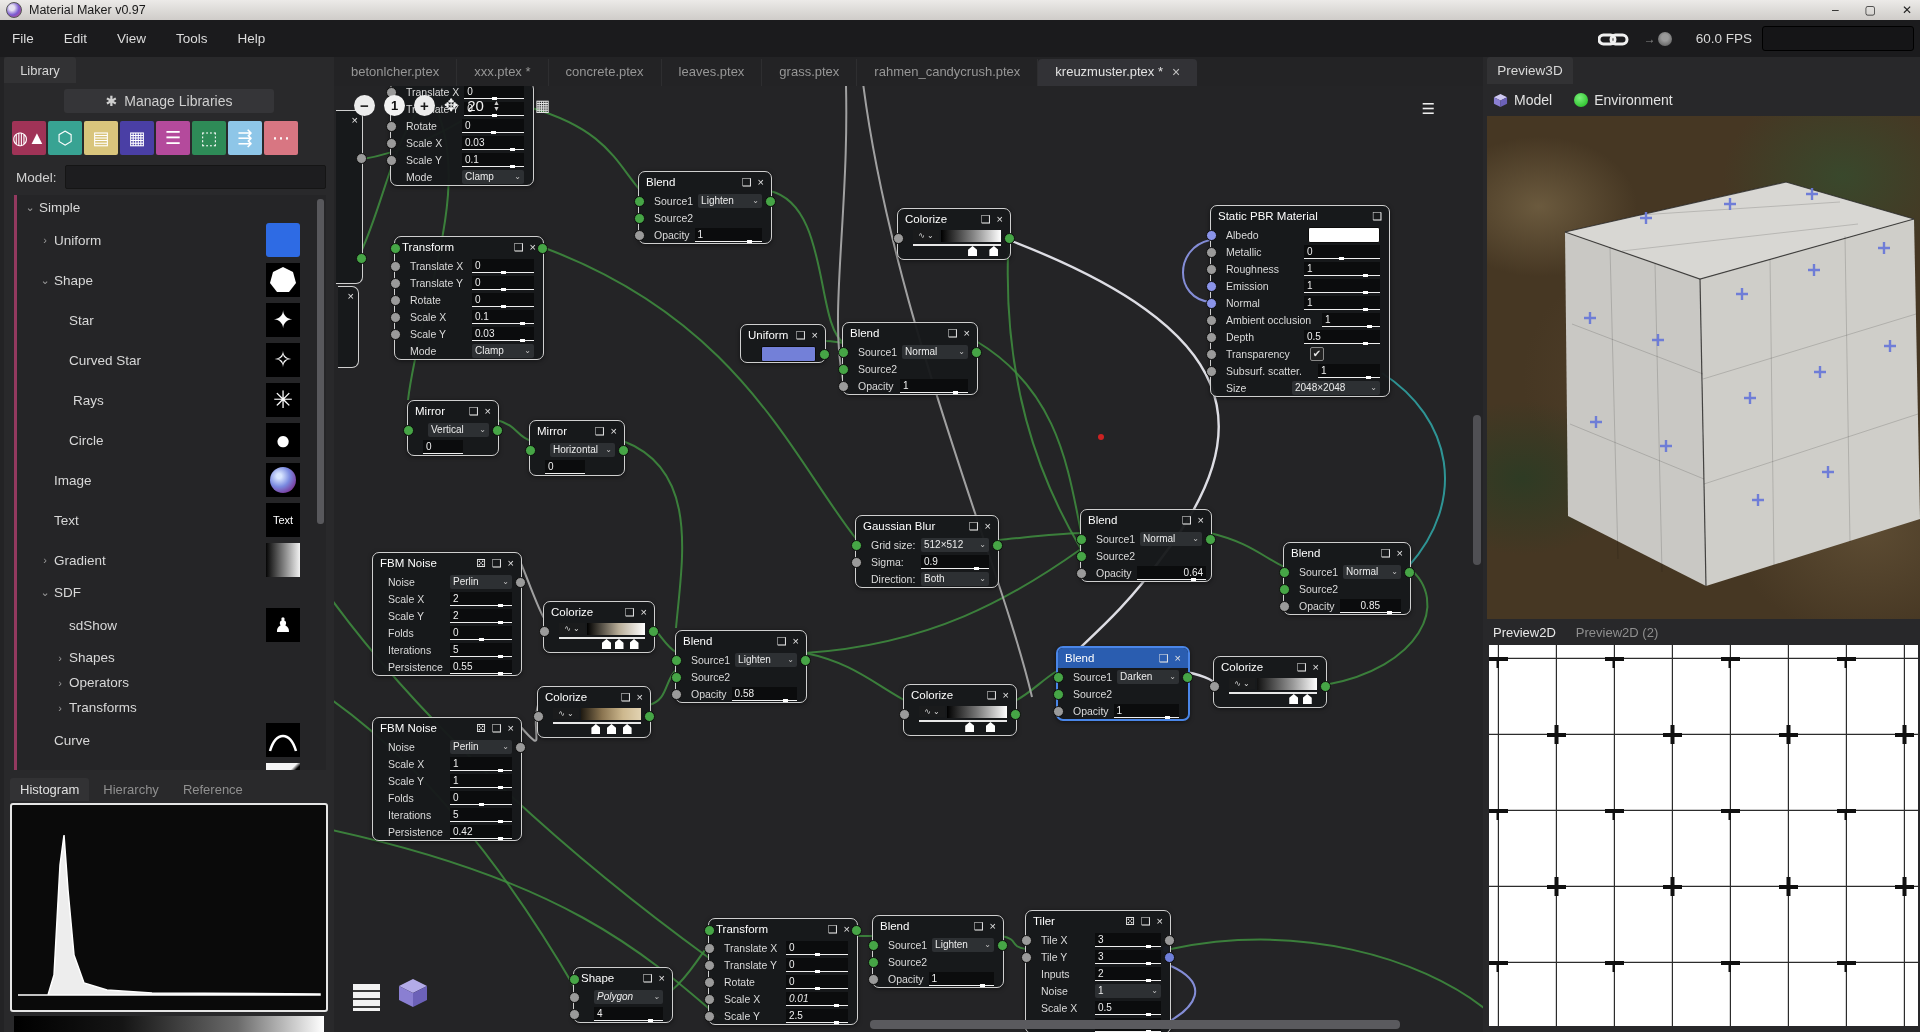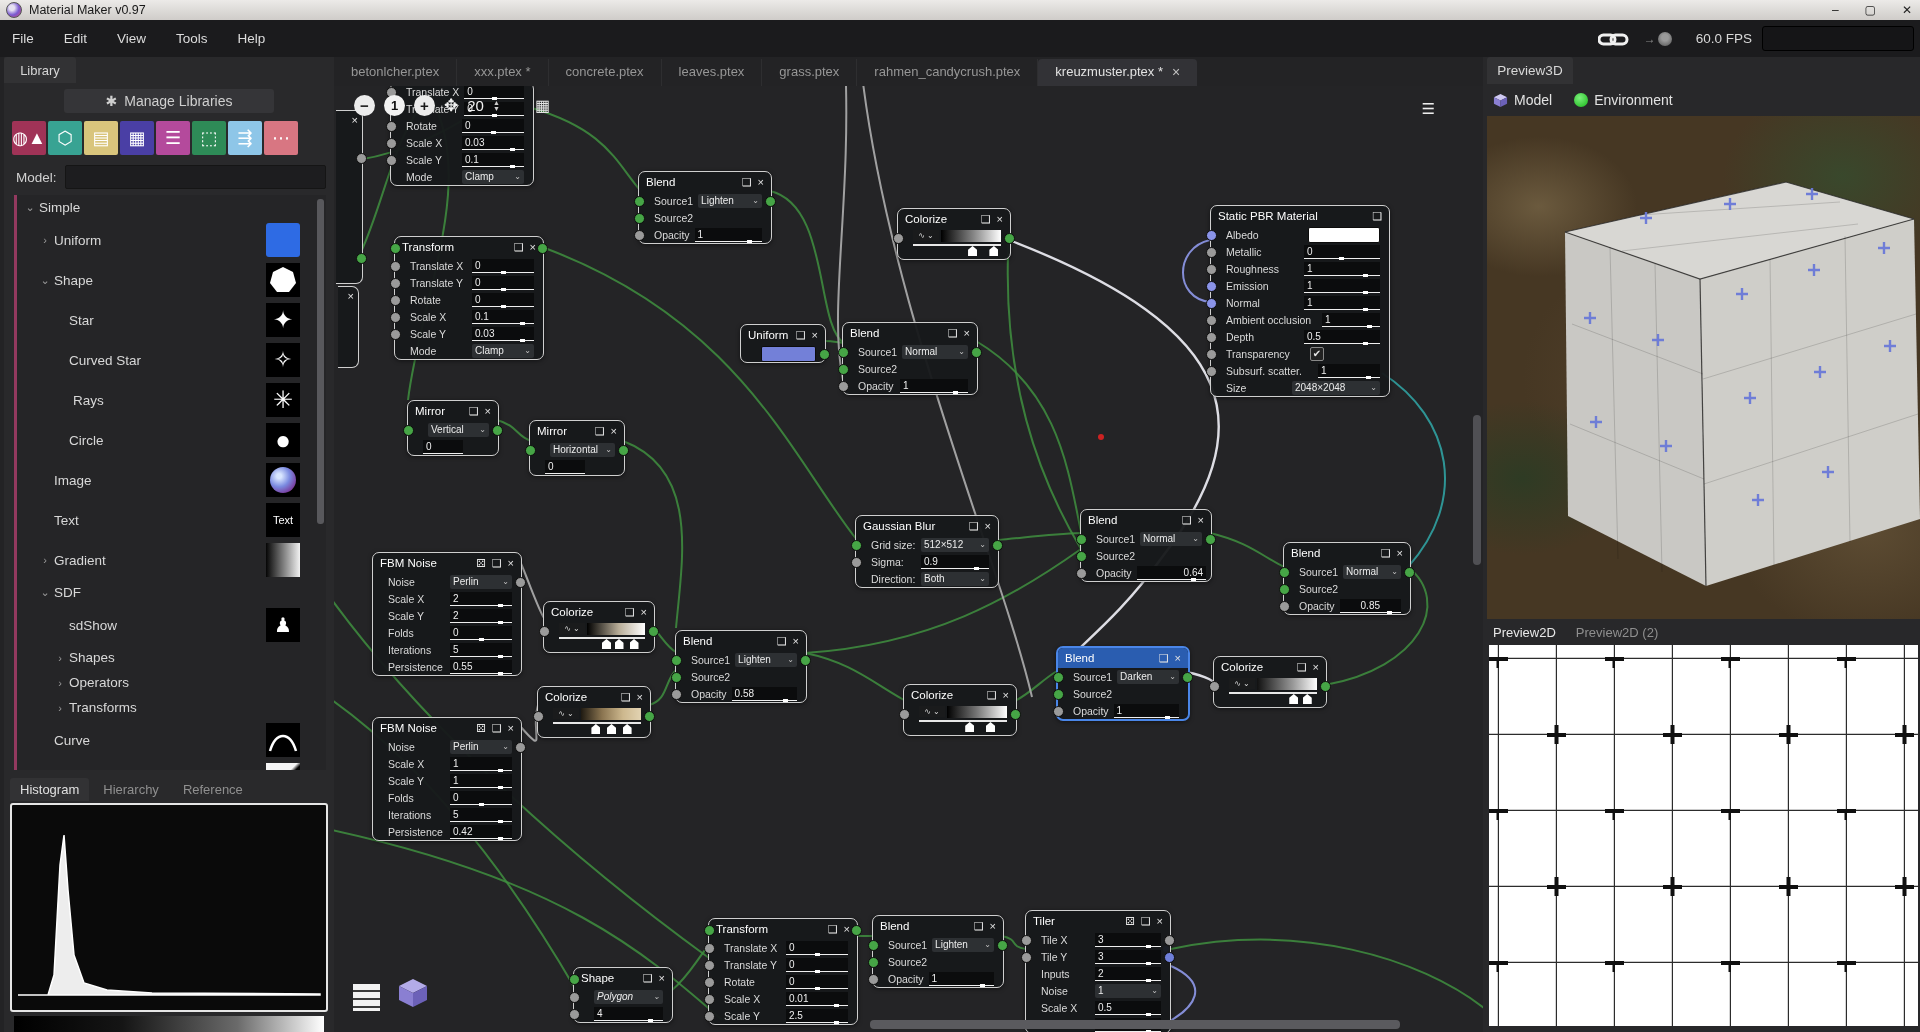--- a/index.html
+++ b/index.html
@@ -914,21 +914,21 @@
           <div class="fld" style="width: 56px;">0<div class="tick" style="left: 46%;"></div></div>
         </div>
         <div class="row">
           <div class="port" style="top: 4px; left: -5px; background: rgb(154, 154, 154);"></div>
           <span class="lbl">Rotate</span>
           <div class="fld" style="width: 56px;">0<div class="tick" style="left: 46%;"></div></div>
         </div>
         <div class="row">
           <div class="port" style="top: 4px; left: -5px; background: rgb(154, 154, 154);"></div>
           <span class="lbl">Scale X</span>
-          <div class="fld" style="width: 56px;">0.01<div class="tick" style="left: 78%;"></div></div>
+          <div class="fld" style="width: 56px; font-style: italic;">0.01<div class="tick" style="left: 78%;"></div></div>
         </div>
         <div class="row">
           <div class="port" style="top: 4px; left: -5px; background: rgb(154, 154, 154);"></div>
           <span class="lbl">Scale Y</span>
           <div class="fld" style="width: 56px;">2.5<div class="tick" style="left: 78%;"></div></div>
         </div>
       </div>
       <div class="node" style="left: 538px; top: 829px; width: 130px;">
         <div class="ntitle">
           <span class="t">Blend</span>

